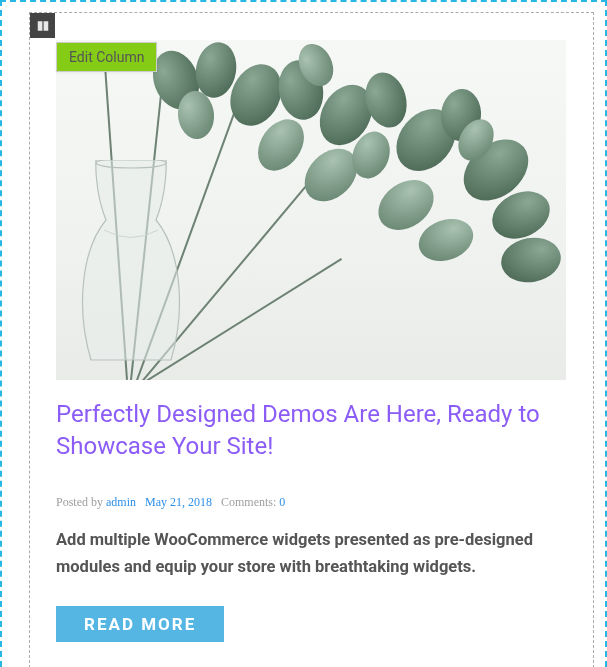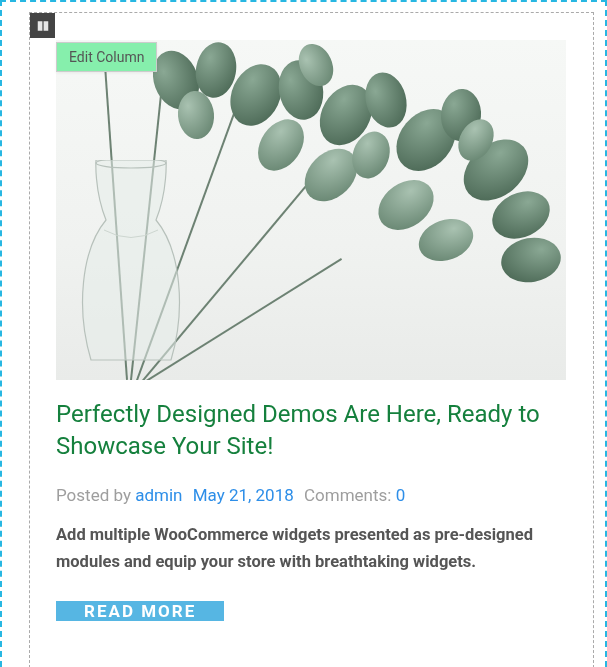--- a/index.html
+++ b/index.html
@@ -34,21 +34,21 @@
     align-items: center;
     justify-content: center;
     cursor: pointer;
     z-index: 3;
   }
   .handle svg { width: 14px; height: 14px; fill: #e8e8e8; }
   .tooltip {
     position: absolute;
     left: 54px;
     top: 40px;
-    background: #86efac;
+    background: #84cc16;
     border: 1px solid #ccc;
     padding: 6px 12px;
     font-size: 14px;
     color: #555;
     z-index: 3;
     box-shadow: 0 1px 3px rgba(0,0,0,0.06);
   }
   .card {
     position: absolute;
     left: 26px;
@@ -68,46 +68,47 @@
     bottom: 0;
     width: 130px;
     height: 220px;
   }
   .vase svg { width: 100%; height: 100%; }
   .leaves { position:absolute; inset:0; }
   .title {
     margin-top: 18px;
     font-size: 24px;
     line-height: 1.35;
-    color: #15803d;
+    color: #8b5cf6;
     font-weight: 400;
   }
   .meta {
-    margin-top: 22px;
-    font-size: 17px;
+    margin-top: 32px;
+    font-size: 12px;
     color: #9e9e9e;
+    font-family: Liberation Serif, serif;
   }
   .meta .link { color: #2d8ee8; cursor: pointer; }
   .meta .sep { display:inline-block; width:6px; }
   .desc {
     margin-top: 16px;
     font-size: 16.5px;
     line-height: 1.65;
     color: #555;
     font-weight: bold;
   }
   .btn {
     display: inline-block;
     margin-top: 26px;
     background: #56b6e3;
     color: #fff;
     font-size: 17px;
     font-weight: 700;
     letter-spacing: 2px;
-    padding: 0 28px;
+    padding: 8px 28px;
     cursor: pointer;
     border: none;
     font-family: inherit;
   }
   .stem { position:absolute; background:#6d8273; transform-origin: bottom left; }
 </style>
 </head>
 <body>
 
 <div class="outer">

